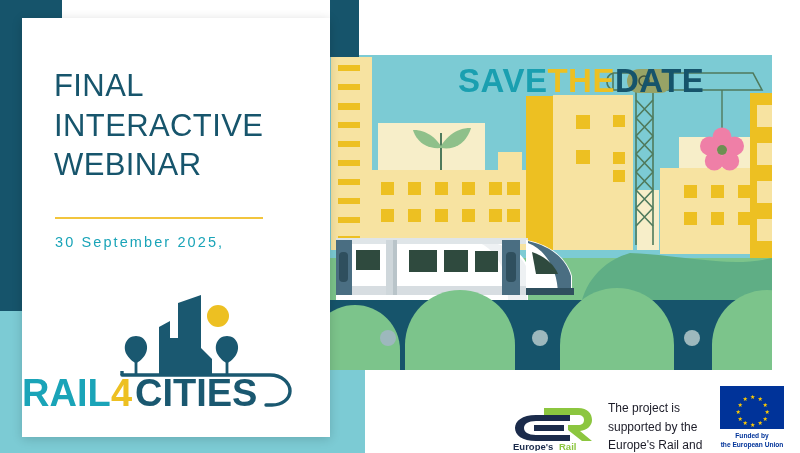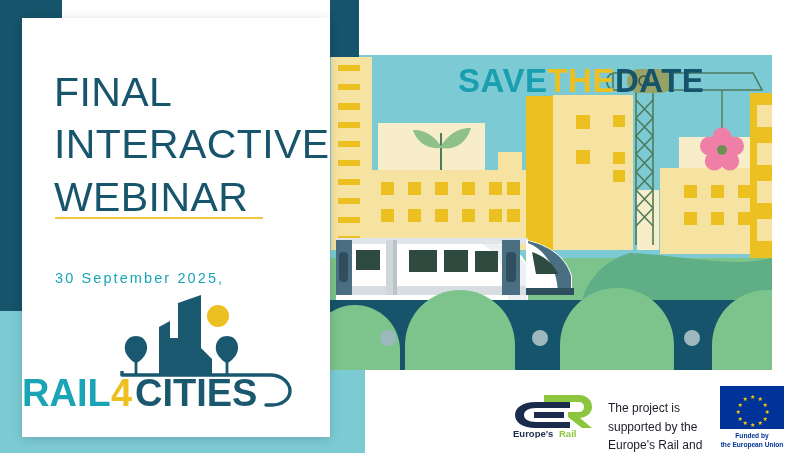--- a/index.html
+++ b/index.html
@@ -38,41 +38,40 @@
     left: 22px; top: 18px;
     width: 308px; height: 419px;
     background: #ffffff;
     box-shadow: 0 2px 10px rgba(0,0,0,0.16);
   }
   .headline {
     position: absolute;
     left: 32px; top: 48px;
     width: 250px;
     color: #17556c;
-    font-size: 41px;
+    font-size: 31px;
     line-height: 1.28;
     font-weight: 400;
     letter-spacing: 0.4px;
   }
   .rule {
     position: absolute;
     left: 33px; top: 199px;
     width: 208px; height: 2px;
     background: #f2c53d;
   }
   .subline {
     position: absolute;
     left: 33px; top: 212px;
     width: 250px;
     color: #1aa4b8;
     font-size: 14.5px;
     line-height: 1.75;
     letter-spacing: 2.1px;
     font-weight: 400;
-    margin-top: 36px;
   }
 
   
   .r4c {
     position: absolute;
     left: 18px; top: 293px;
     width: 276px; height: 122px;
   }
   .r4c svg { display: block; width: 100%; height: 100%; }
 
@@ -101,21 +100,21 @@
   .std .s-date { color: #16546b; }
 
   
   .footer {
     position: absolute;
     left: 512px; top: 386px;
     width: 278px; height: 62px;
   }
   .er-logo {
     position: absolute;
-    left: 0; top: 4px;
+    left: 0; top: 17px;
     width: 86px; height: 48px;
   }
   .er-logo svg { display:block; width:100%; height:100%; }
   .support-text {
     position: absolute;
     left: 96px; top: 13px;
     width: 100px;
     color: #1c1c28;
     font-size: 12px;
     line-height: 1.55;

